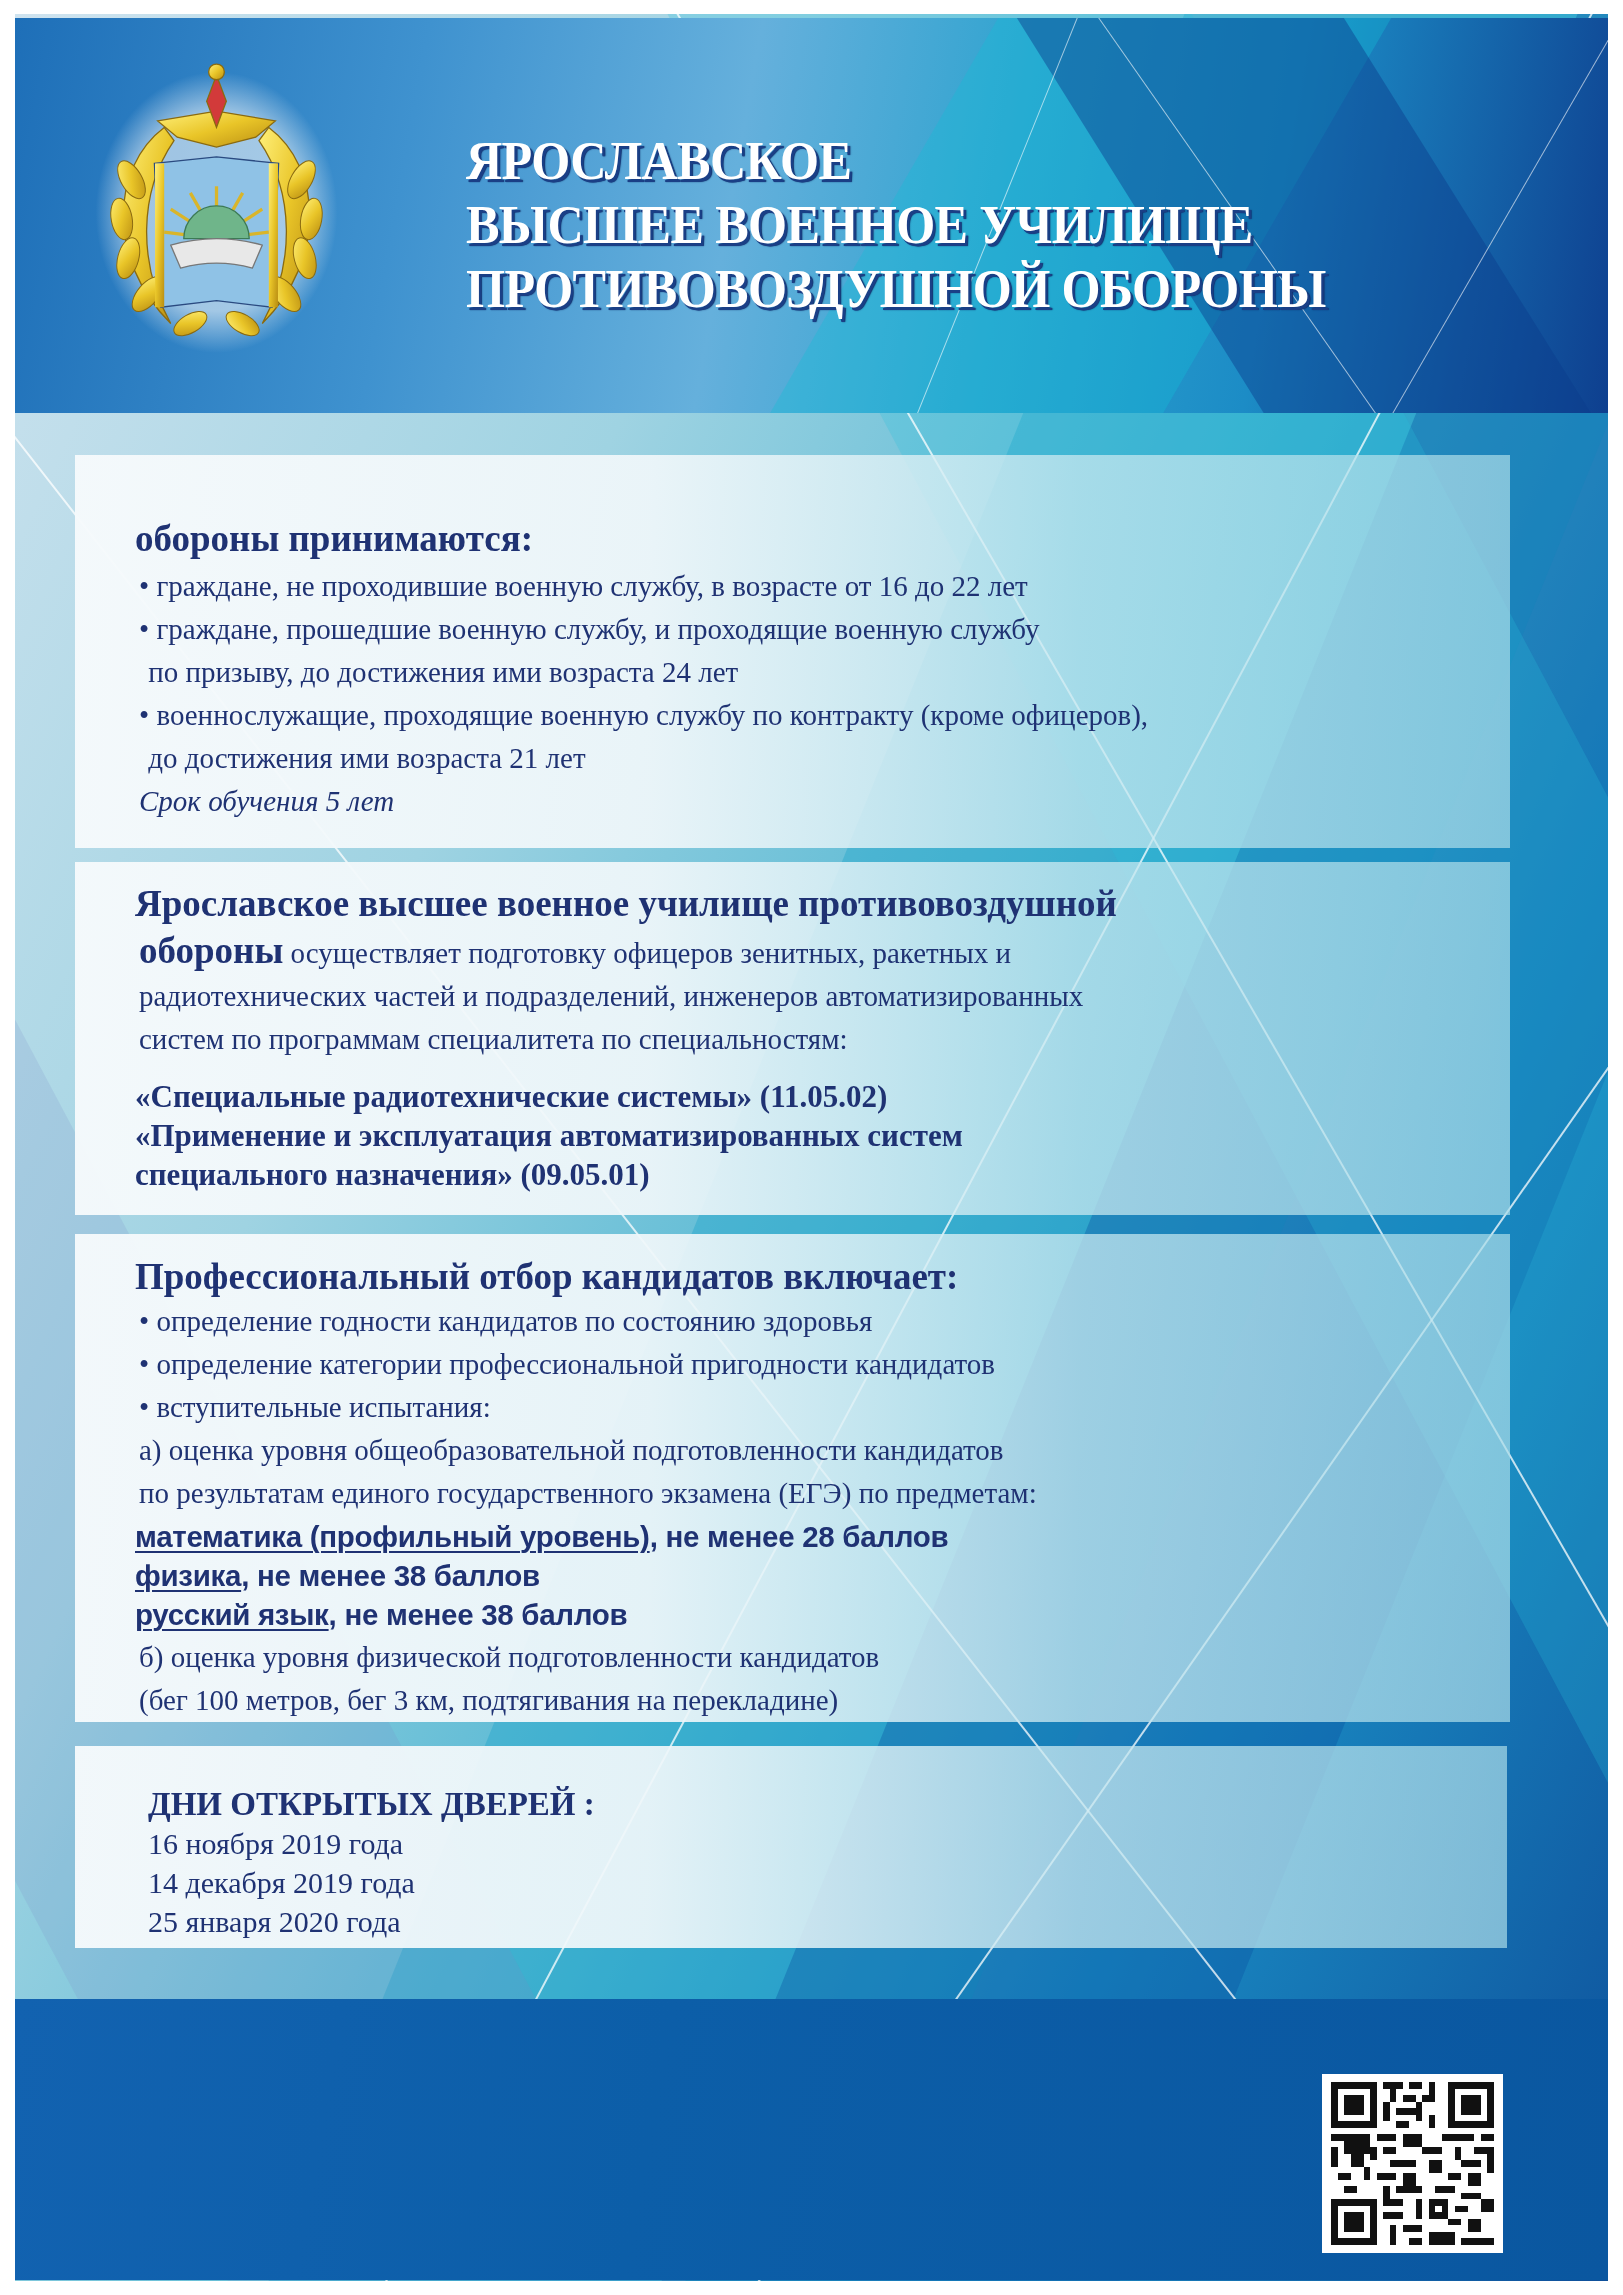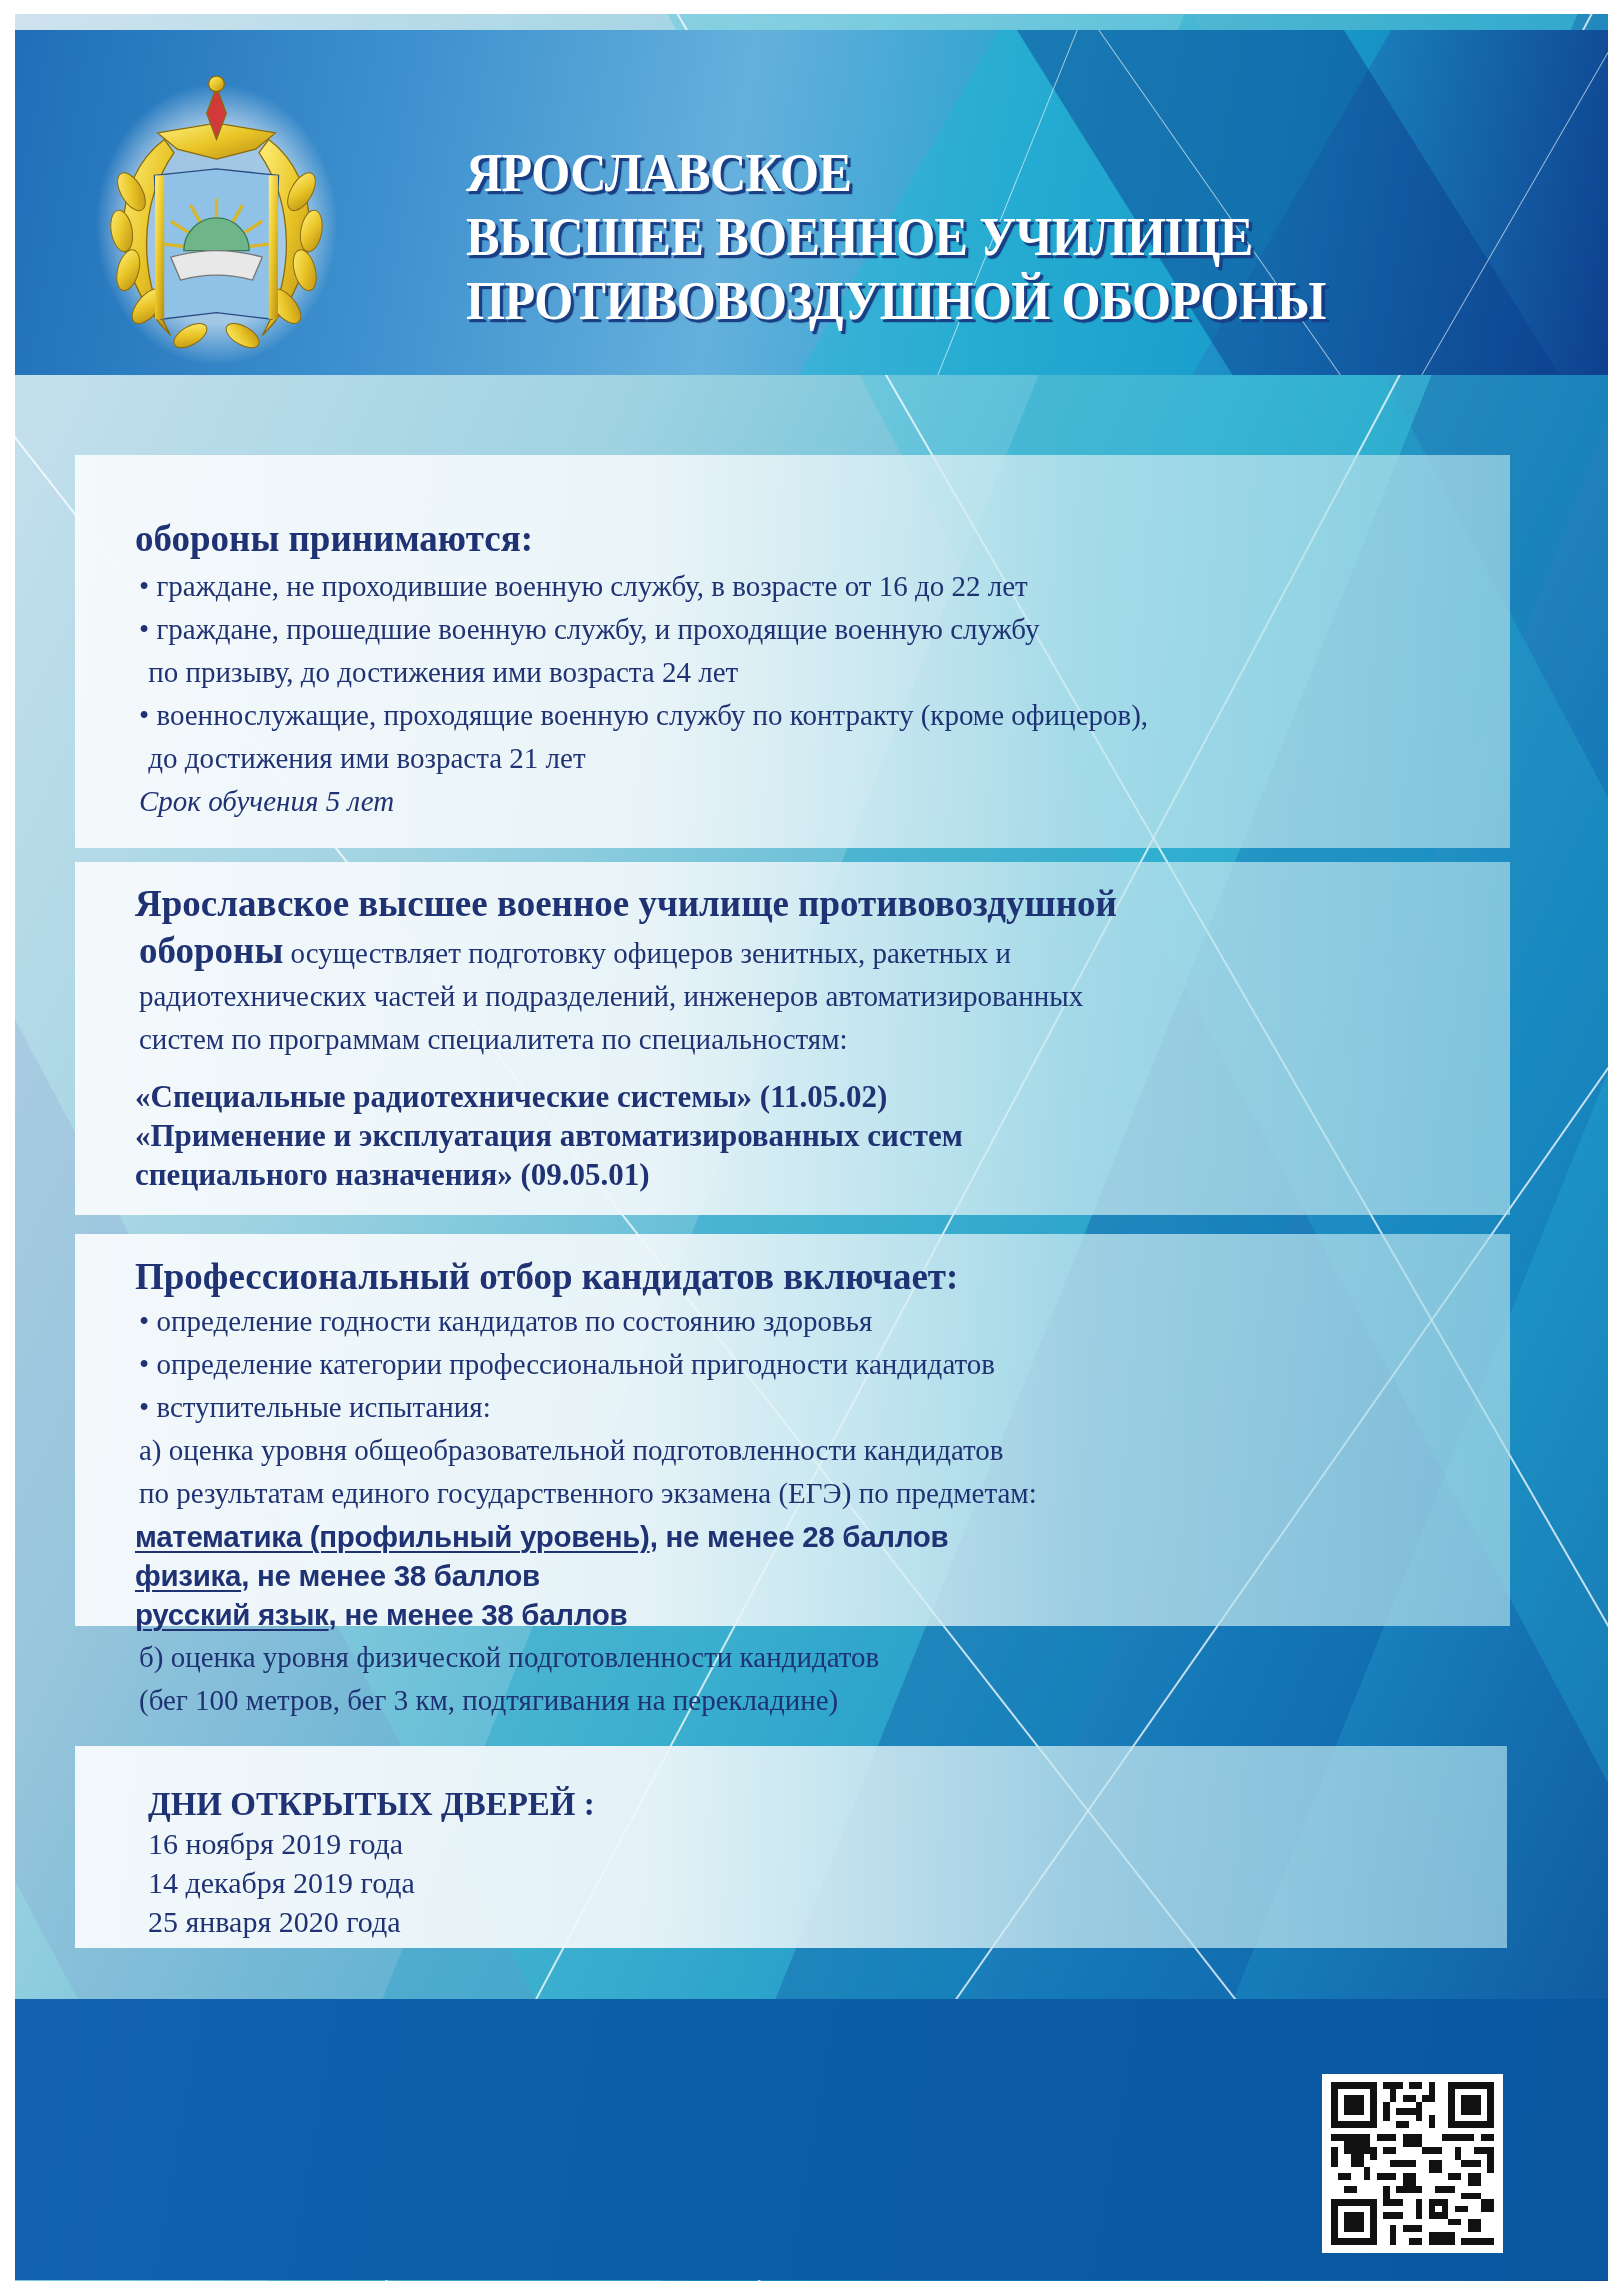--- a/index.html
+++ b/index.html
@@ -17,21 +17,21 @@
   .shard.s2 { left: 1113px; top: -131px; width: 458px; height: 2487px; background: rgba(10,80,160,0.35); transform: skewX(-22deg); }
   .shard.s3 { left: 1244px; top: -131px; width: 524px; height: 2487px; background: rgba(40,190,220,0.25); transform: skewX(28deg); }
   .shard.s4 { left: -262px; top: 196px; width: 458px; height: 2356px; background: rgba(120,140,200,0.18); transform: skewX(28deg); }
   .line { position: absolute; width: 2px; background: rgba(255,255,255,0.75); height: 2749px; top: -196px; pointer-events: none; }
   .line.l1 { left: 949px; transform: rotate(28deg); }
   .line.l2 { left: 1342px; transform: rotate(-30deg); }
   .line.l3 { left: 589px; transform: rotate(-38deg); }
   .line.l4 { left: 1505px; transform: rotate(35deg); }
 
   .header {
-    position: absolute; left: 0; top: 16px; width: 1593px; height: 345px; overflow: hidden;
+    position: absolute; left: 0; top: 4px; width: 1593px; height: 395px; overflow: hidden;
     background: linear-gradient(100deg, #1e6fb8 0%, #3f92cf 25%, #65b0dc 45%, #2fa3cf 62%, #1c8cc6 78%, #0e3f8f 100%);
   }
   .header .hshard1 { position: absolute; left: 851px; top: -33px; width: 393px; height: 524px; background: rgba(20,190,215,0.35); transform: skewX(-30deg); }
   .header .hshard2 { position: absolute; left: 1145px; top: -33px; width: 327px; height: 524px; background: rgba(10,60,140,0.45); transform: skewX(32deg); }
   .header .hline { position: absolute; width: 1.3px; height: 589px; top: -65px; background: rgba(255,255,255,0.6); }
 
   .emblem { position: absolute; left: 77px; top: 31px; width: 249px; height: 304px; }
 
   .title {
     position: absolute; left: 451px; top: 111px; margin: 0;
@@ -42,21 +42,21 @@
   }
   .title span { display: block; }
 
   .panel {
     position: absolute; left: 60px; width: 1435px; box-sizing: border-box;
     background: linear-gradient(90deg, rgba(246,250,252,0.96) 0%, rgba(240,247,250,0.93) 40%, rgba(200,232,240,0.75) 70%, rgba(170,220,232,0.7) 100%);
     color: #1f3273; padding-left: 60px; padding-top: 13px;
   }
   .panel.p1 { top: 441px; height: 393px; }
   .panel.p2 { top: 848px; height: 353px; }
-  .panel.p3 { top: 1220px; height: 392px; }
+  .panel.p3 { top: 1220px; height: 488px; }
   .panel.p4 { top: 1732px; height: 202px; width: 1432px; }
 
   .h-bold { font-weight: bold; font-size: 37px; line-height: 43px; margin: 0; }
   .body { font-size: 29px; line-height: 39px; margin: 4px; }
   .body-bold { font-weight: bold; font-size: 31px; line-height: 39px; margin: 0; }
   .sans-bold { font-family: "Liberation Sans", "DejaVu Sans", sans-serif; font-weight: bold; font-size: 29.5px; line-height: 39px; margin: 0; letter-spacing: -0.3px; }
   .u { text-decoration: underline; text-decoration-thickness: 2px; text-underline-offset: 3.9px; }
   .italic { font-style: italic; }
   .indent { padding-left: 9.2px; }
 

